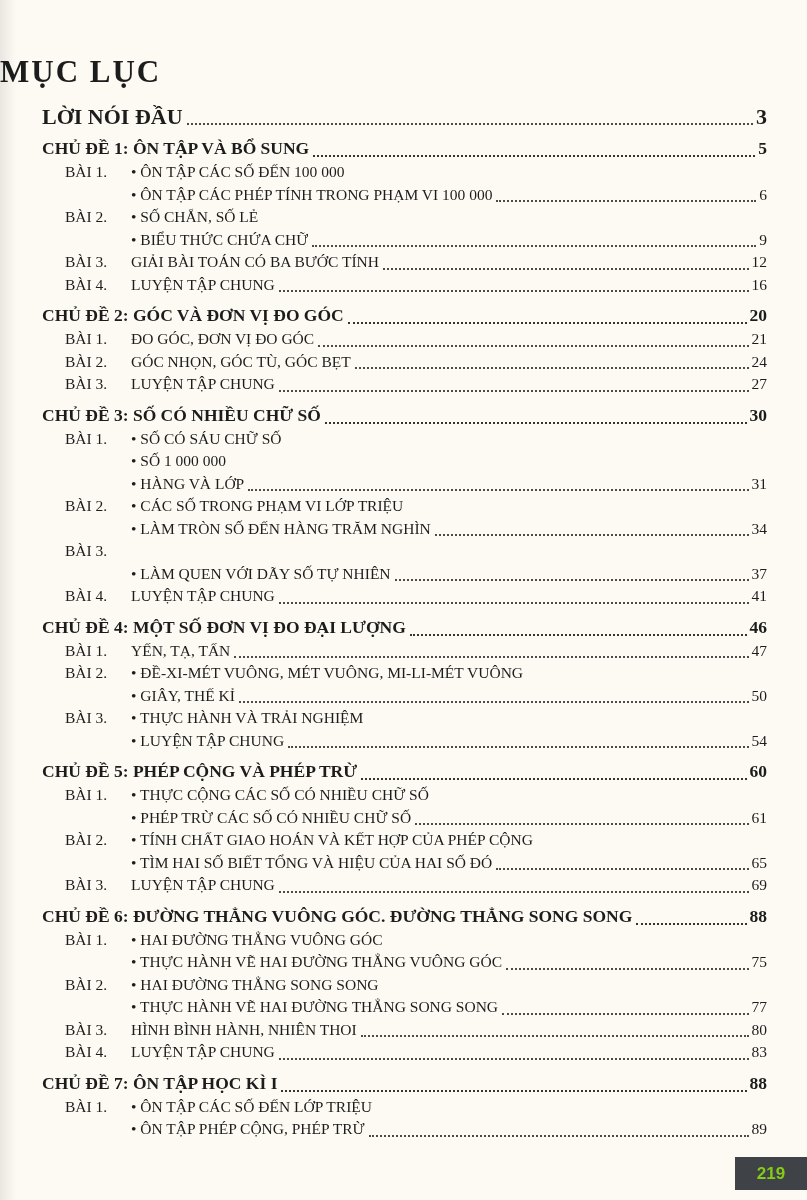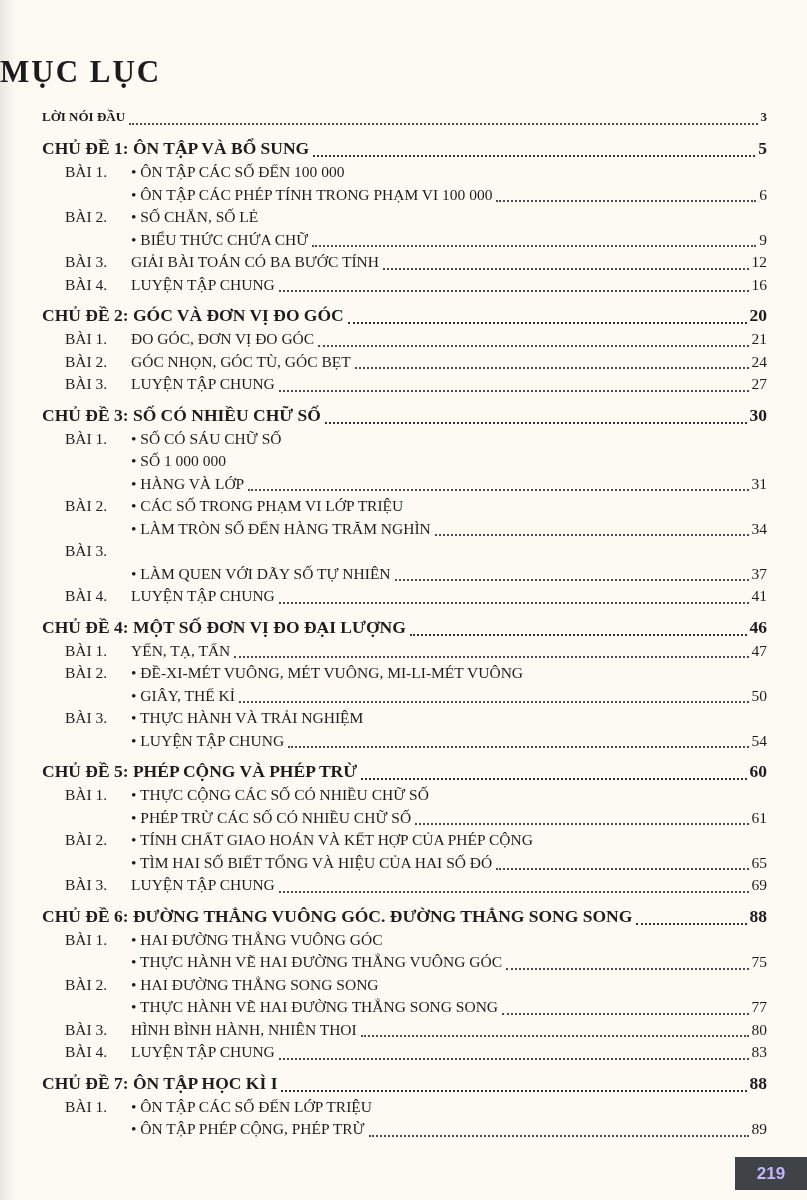--- a/index.html
+++ b/index.html
@@ -30,40 +30,40 @@
     font-weight: 700;
     letter-spacing: 2px;
   }
   .toc { padding: 0 40px 0 42px; }
   .row {
     display: flex;
     align-items: flex-end;
     white-space: nowrap;
   }
   .row .txt { overflow: hidden; }
-  .preface  { font-size: 13px;  font-weight: 700; line-height: 25px; }
+  .preface  { font-size: 22px;  font-weight: 700; line-height: 25px; }
   .chapter  { font-size: 17.5px; font-weight: 700; line-height: 25px; margin-top: 7px; }
   .lesson   { font-size: 15.5px; line-height: 22.5px; }
   .lesson .label { flex: 0 0 66px; margin-left: 23px; }
   .leader {
     flex: 1 1 auto;
     min-width: 10px;
     border-bottom: 2px dotted #4b4b4b;
     margin: 0 3px 4px 4px;
   }
   .chapter .leader { border-bottom-color: #333; }
   .pg { flex: 0 0 auto; }
   .badge {
     position: absolute;
     right: 0;
     bottom: 10px;
     width: 72px;
     height: 33px;
     background: #3f4347;
-    color: #c4b5fd;
+    color: #84cc16;
     display: flex;
     align-items: center;
     justify-content: center;
     font-family: "Liberation Sans", "DejaVu Sans", sans-serif;
     font-size: 17px;
     font-weight: 700;
   }
 </style>
 </head>
 <body>

